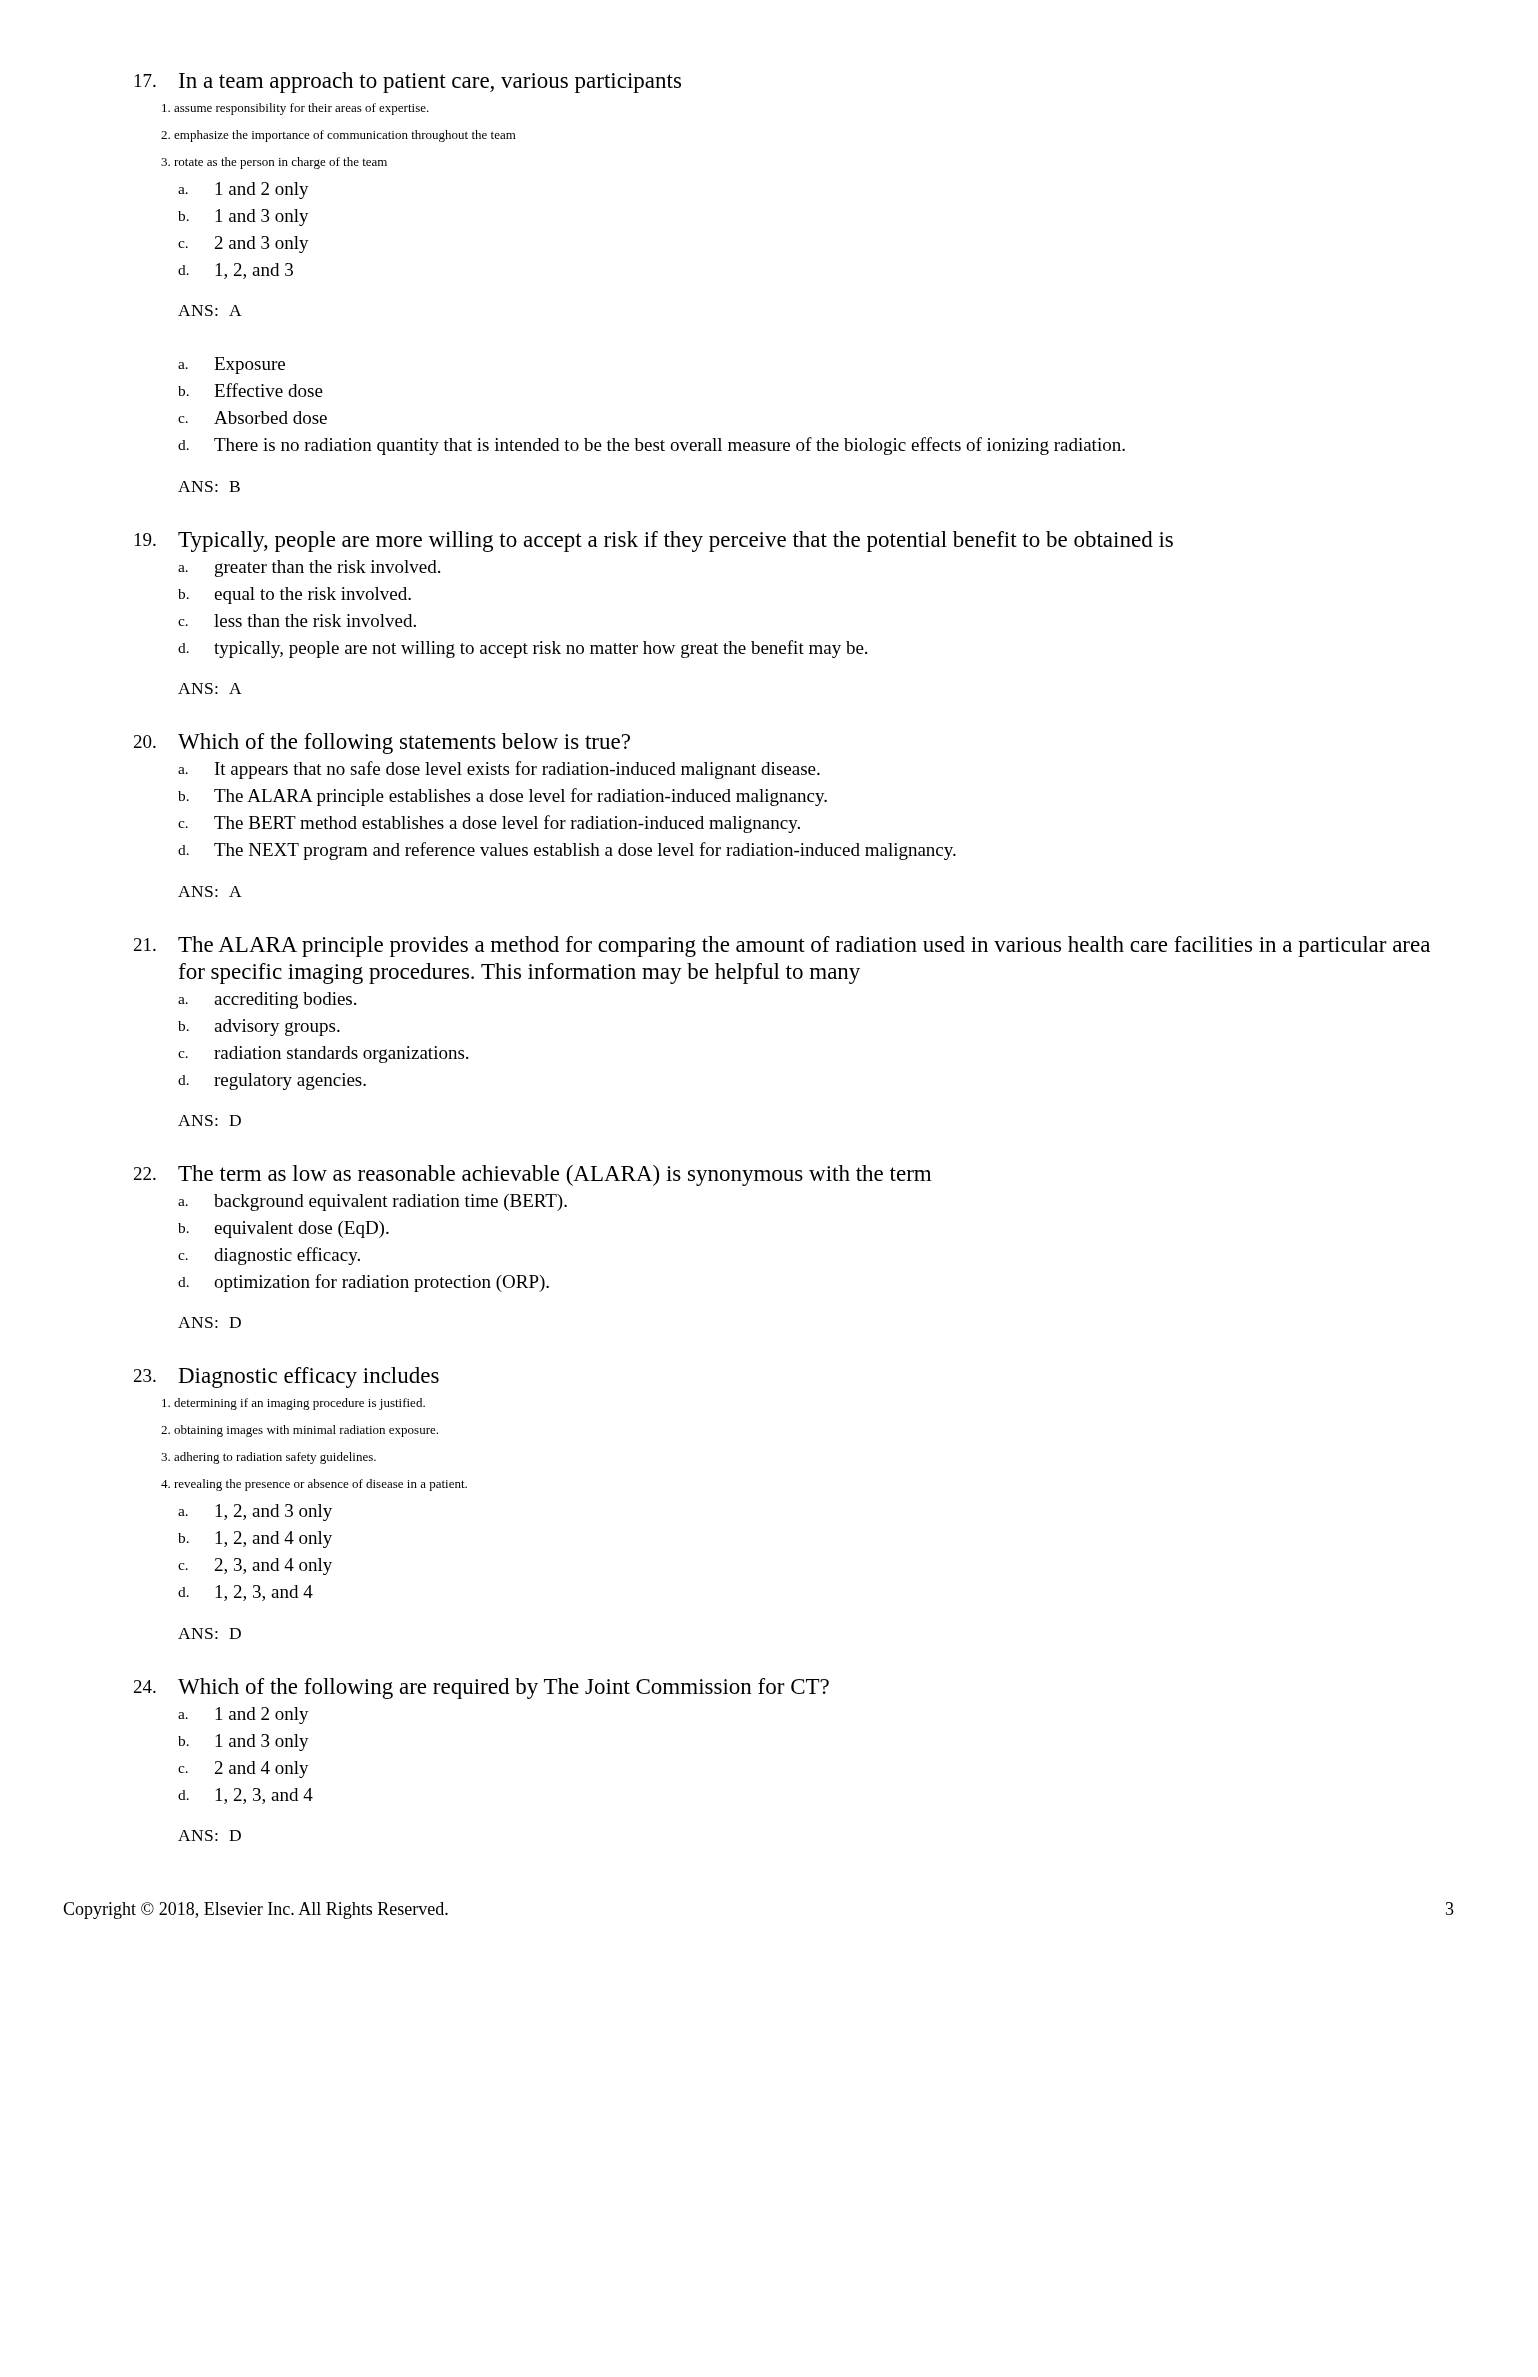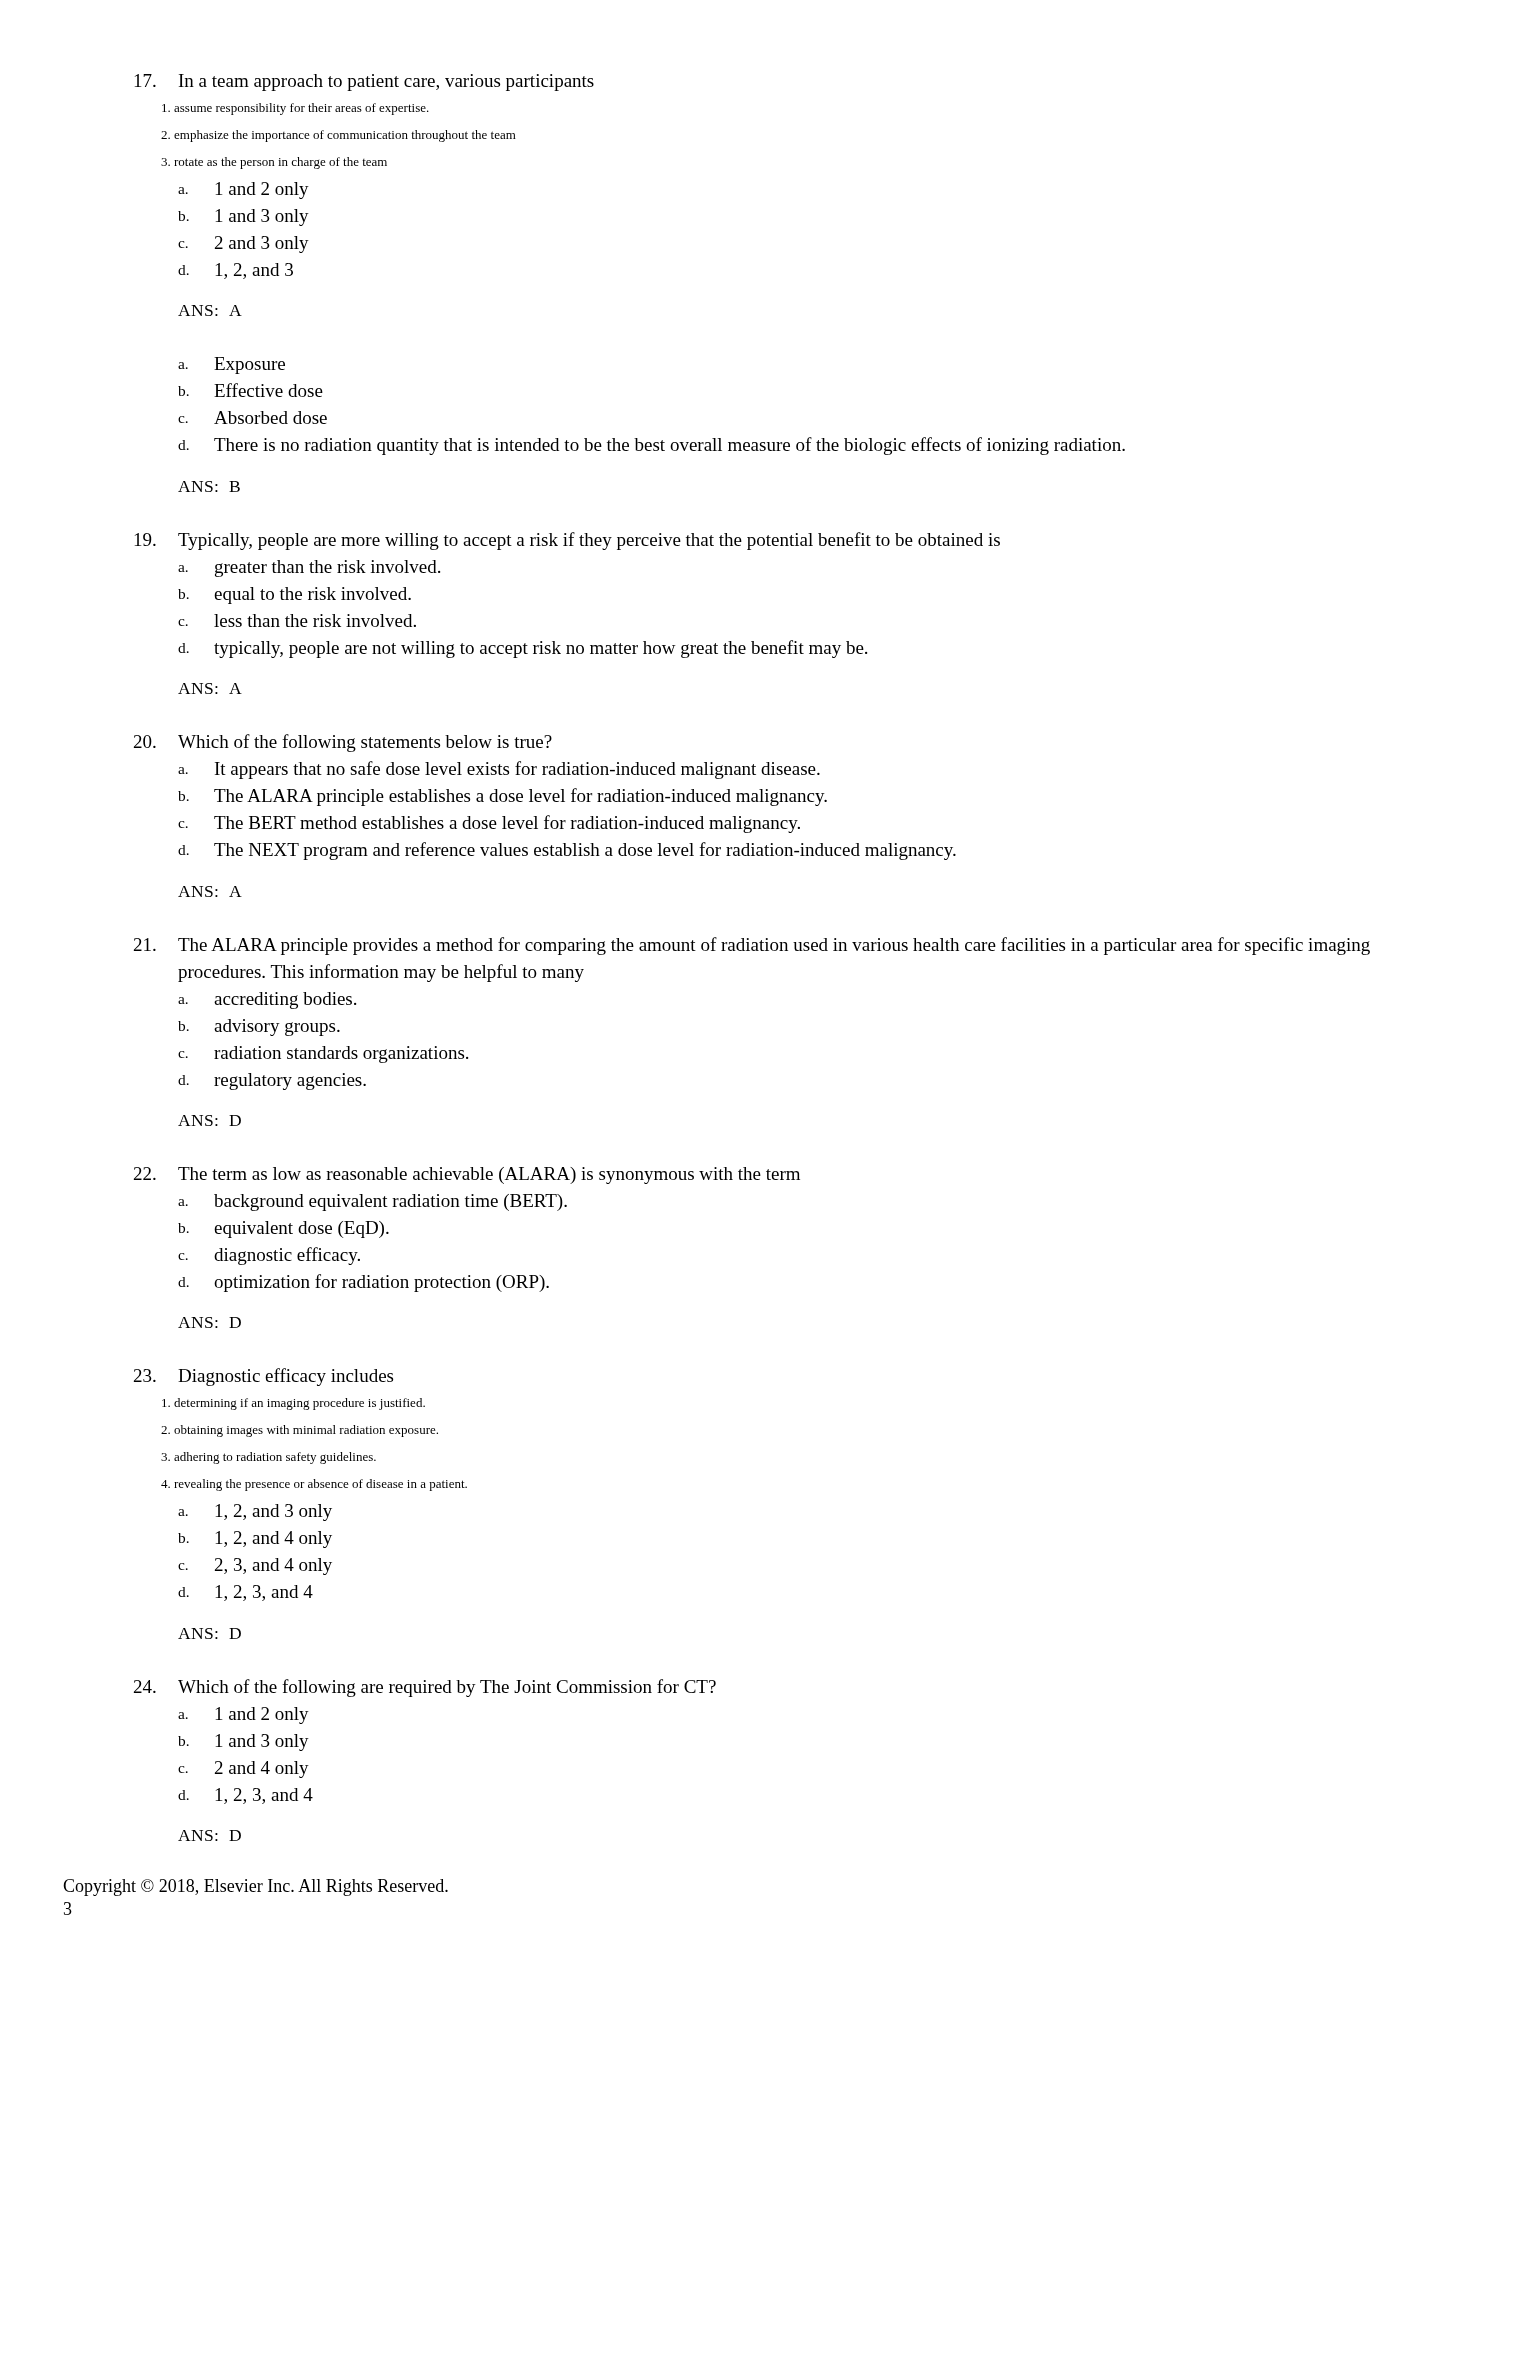--- a/index.html
+++ b/index.html
@@ -30,21 +30,21 @@
     align-items: flex-start;
   }
   .q-num {
     width: 45px;
     flex: 0 0 45px;
     font-size: 19px;
     line-height: 27px;
     text-align: left;
   }
   .q-stem {
-    font-size: 19px;
+    font-size: 23px;
     line-height: 27px;
     flex: 1 1 auto;
     max-width: 1266px;
   }
   .numbered-list {
     margin: 0;
     padding: 0;
     list-style: none;
   }
   .numbered-list li {
@@ -87,21 +87,20 @@
   .footer {
     position: absolute;
     left: 63px;
     right: 84px;
     bottom: 91px;
     display: flex;
     justify-content: space-between;
     align-items: baseline;
     font-size: 18px;
     line-height: 22.4px;
-    flex-direction: column;
   }
   .footer-page {
     font-size: 18px;
   }
 </style>
 </head>
 <body>
 
 <div class="page">
   <div id="questions-container">

